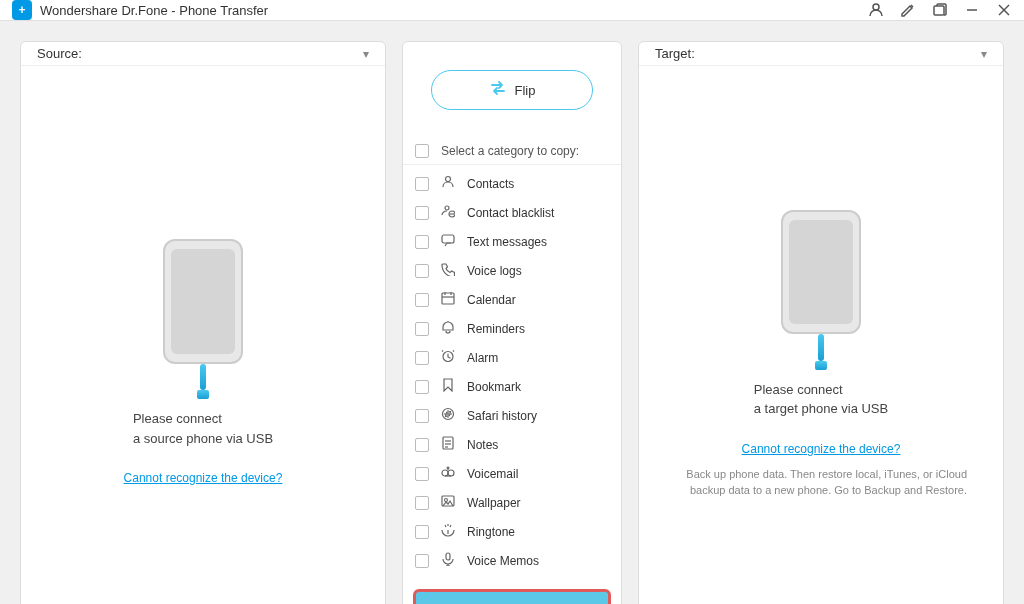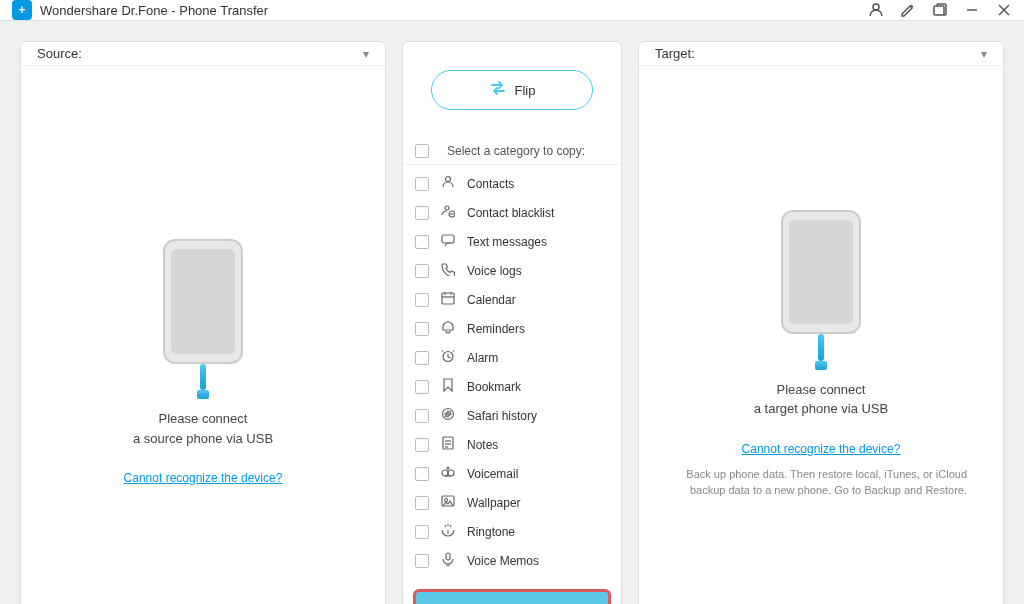--- a/index.html
+++ b/index.html
@@ -126,21 +126,21 @@
     }
     .phone-plug {
       width: 12px;
       height: 10px;
       background: linear-gradient(to bottom, #4ac8f0, #1a9fd4);
       border-radius: 2px;
     }
     .connect-text {
       font-size: 13px;
       color: #444;
-      text-align: center;
+      text-align: left;
       margin-top: 10px;
       line-height: 1.5;
     }
     .cant-recognize {
       font-size: 12px;
       color: #0099e5;
       text-decoration: underline;
       cursor: pointer;
       margin-top: 23px;
     }
@@ -203,21 +203,21 @@
     .category-icon {
       font-size: 14px;
       color: #666;
       width: 18px;
       text-align: center;
     }
     .select-all-item {
       display: flex;
       align-items: center;
       padding: 6px 12px;
-      gap: 18px;
+      gap: 12px;
       font-size: 12px;
       color: #555;
       border-bottom: 1px solid #eee;
     }
     .start-transfer-btn {
       margin: 10px;
       background: #5cc8e8;
       color: #fff;
       border: 3px solid #e05a5a;
       border-radius: 6px;

